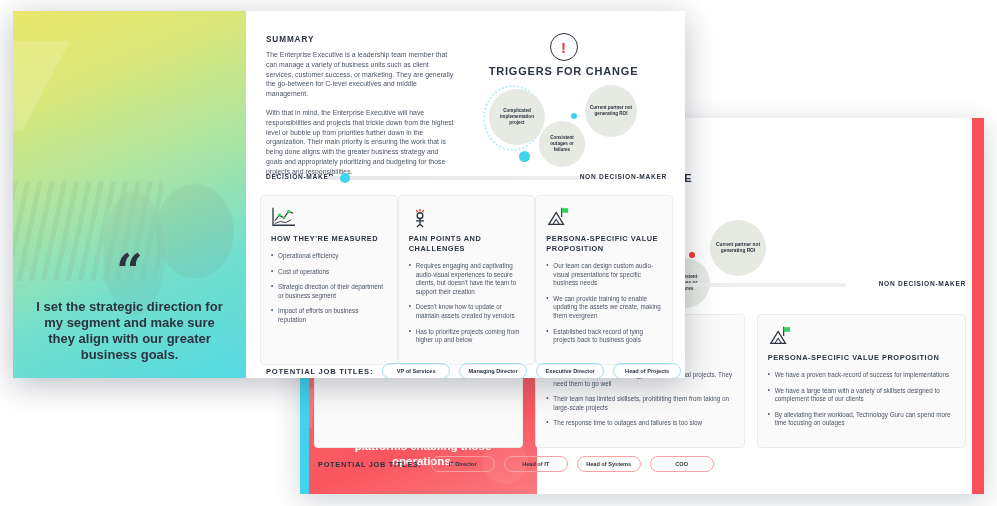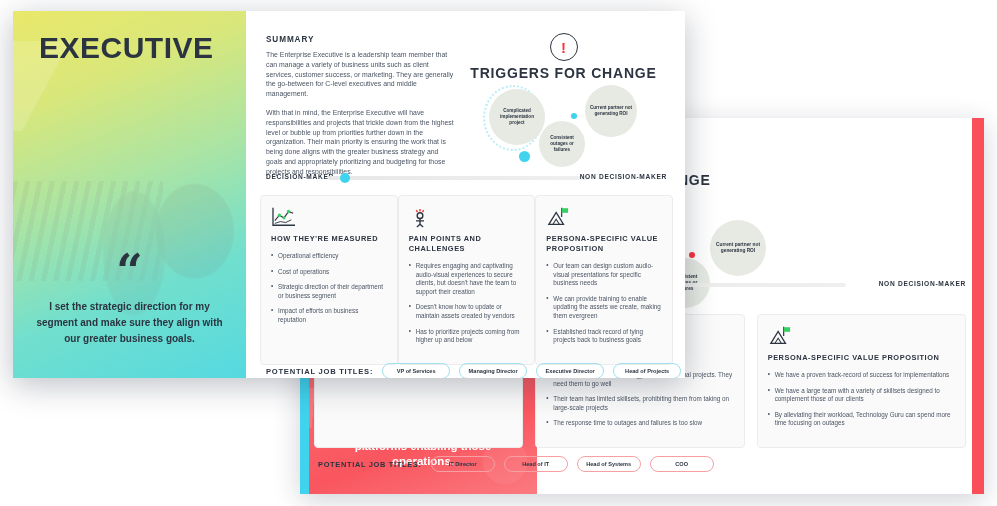--- a/index.html
+++ b/index.html
@@ -77,42 +77,42 @@
   .photo h1{
     position:absolute;left:26px;top:20px;margin:0;
     font-size:30px;font-weight:bold;color:#2b3440;letter-spacing:.5px;
   }
   .photo .quotemark{
     position:absolute;left:0;right:0;top:245px;text-align:center;
     font-size:46px;line-height:30px;color:#2b3440;font-family:"DejaVu Serif",serif;font-weight:bold;
   }
   .photo .quote-text{
     position:absolute;left:22px;right:22px;top:288px;margin:0;
-    text-align:center;color:#2b3440;font-size:10px;line-height:16px;font-weight:bold;
+    text-align:center;color:#2b3440;font-size:13px;line-height:16px;font-weight:bold;
   }
 
   .right-pane{position:absolute;left:233px;top:0;right:0;bottom:0;}
 
   .summary{position:absolute;left:20px;top:24px;width:190px;}
   .summary h2{
     margin:0 0 6px 0;font-size:8.2px;letter-spacing:.9px;color:#2b3440;font-weight:bold;
   }
   .summary p{margin:0 0 9px 0;font-size:6.9px;line-height:9.8px;color:#4a5463;}
 
   
   .triggers{position:absolute;left:215px;top:22px;width:205px;height:145px;}
   .bang{
     position:absolute;left:50%;top:0;transform:translateX(-50%);
     width:26px;height:26px;border-radius:50%;border:1.4px solid #2b3440;
     display:flex;align-items:center;justify-content:center;
     font-size:15px;font-weight:bold;color:#f8333c;line-height:1;
   }
   .trig-title{
     position:absolute;left:0;right:0;top:32px;text-align:center;
-    font-size:14px;letter-spacing:.8px;color:#2b3440;font-weight:bold;
+    font-size:11px;letter-spacing:.8px;color:#2b3440;font-weight:bold;
   }
   .bub{
     position:absolute;border-radius:50%;background:#e6eae3;
     display:flex;align-items:center;justify-content:center;text-align:center;
     color:#2b3440;font-size:4.6px;line-height:6px;font-weight:bold;padding:4px;
     box-sizing:border-box;
   }
   .b1{left:28px;top:56px;width:56px;height:56px;}
   .b2{left:78px;top:88px;width:46px;height:46px;}
   .b3{left:124px;top:52px;width:52px;height:52px;}
@@ -252,21 +252,20 @@
       <div class="pill red">Head of IT</div>
       <div class="pill red">Head of Systems</div>
       <div class="pill red">COO</div>
     </div>
   </div>
 
   <div class="card-front">
 
     <div class="photo">
       <div class="ghost"></div>
-      <h1>EXECUTIVE</h1>
       <div class="quotemark">“</div>
       <p class="quote-text">I set the strategic direction for my segment and make sure they align with our greater business goals.</p>
     </div>
 
     <div class="right-pane">
 
       <div class="summary">
         <h2>SUMMARY</h2>
         <p>The Enterprise Executive is a leadership team member that can manage a variety of business units such as client services, customer success, or marketing. They are generally the go-between for C-level executives and middle management.</p>
         <p>With that in mind, the Enterprise Executive will have responsibilities and projects that trickle down from the highest level or bubble up from priorities further down in the organization. Their main priority is ensuring the work that is being done aligns with the greater business strategy and goals and appropriately prioritizing and budgeting for those projects and responsibilities.</p>

